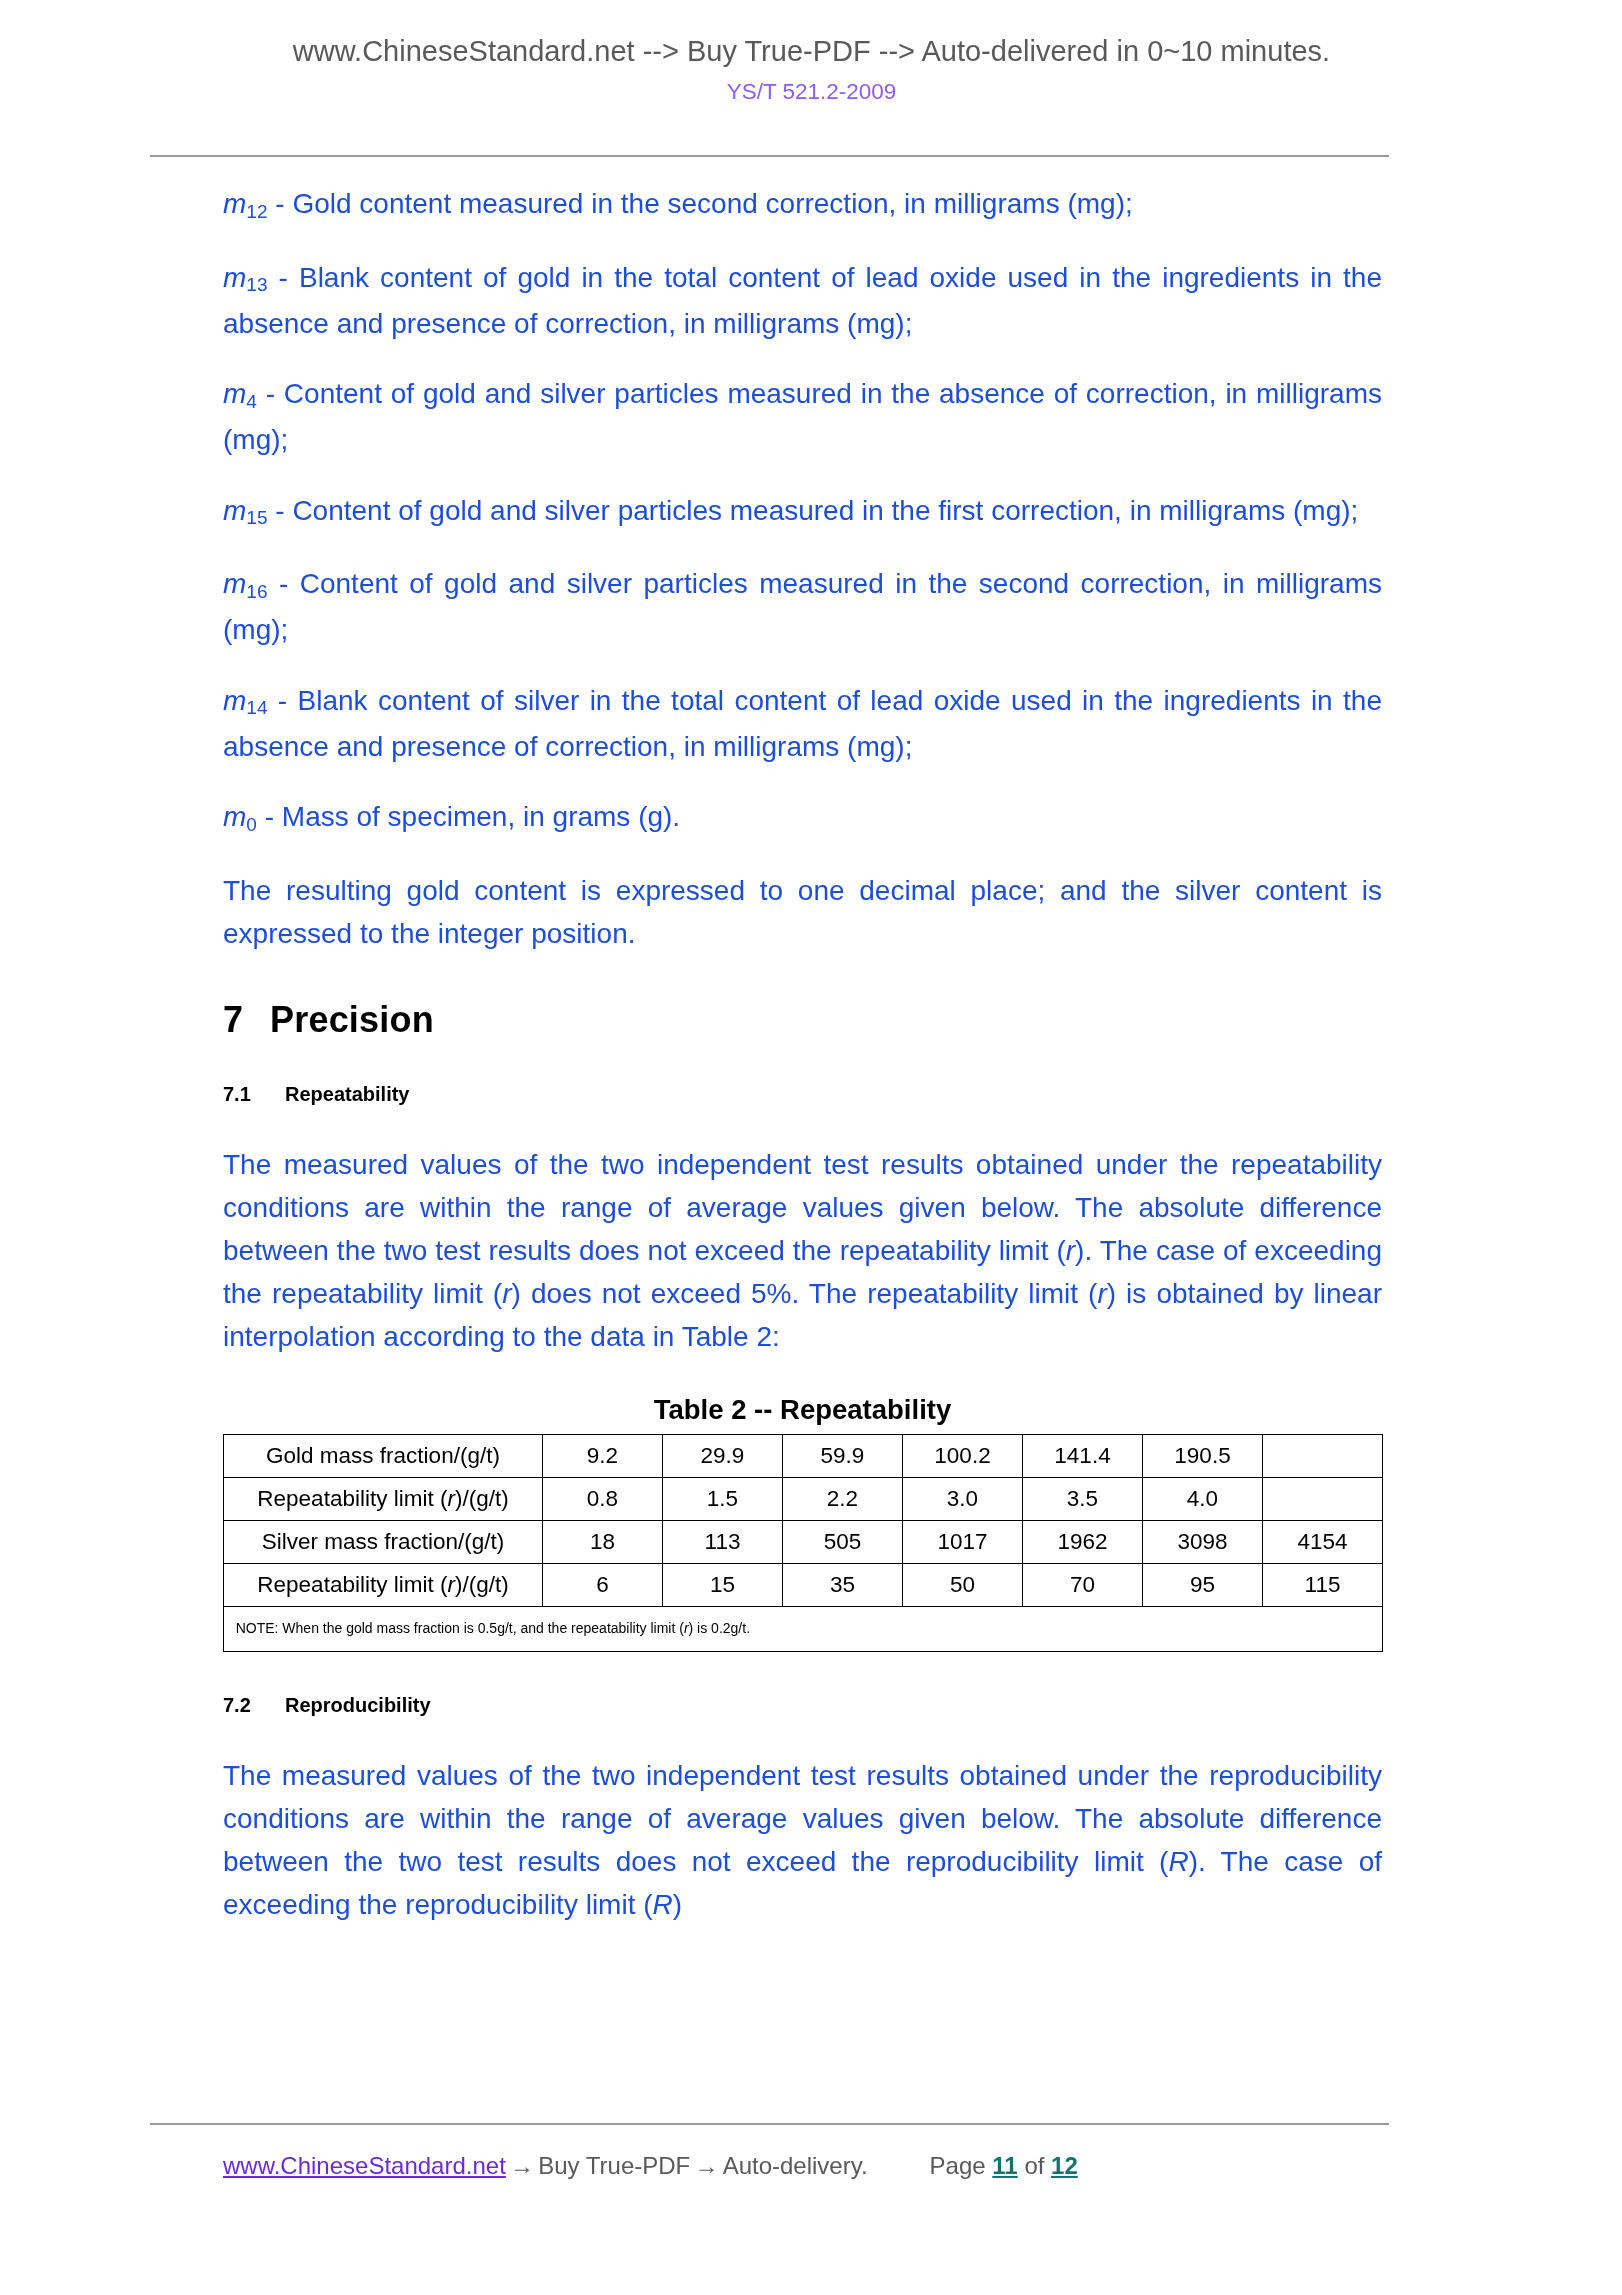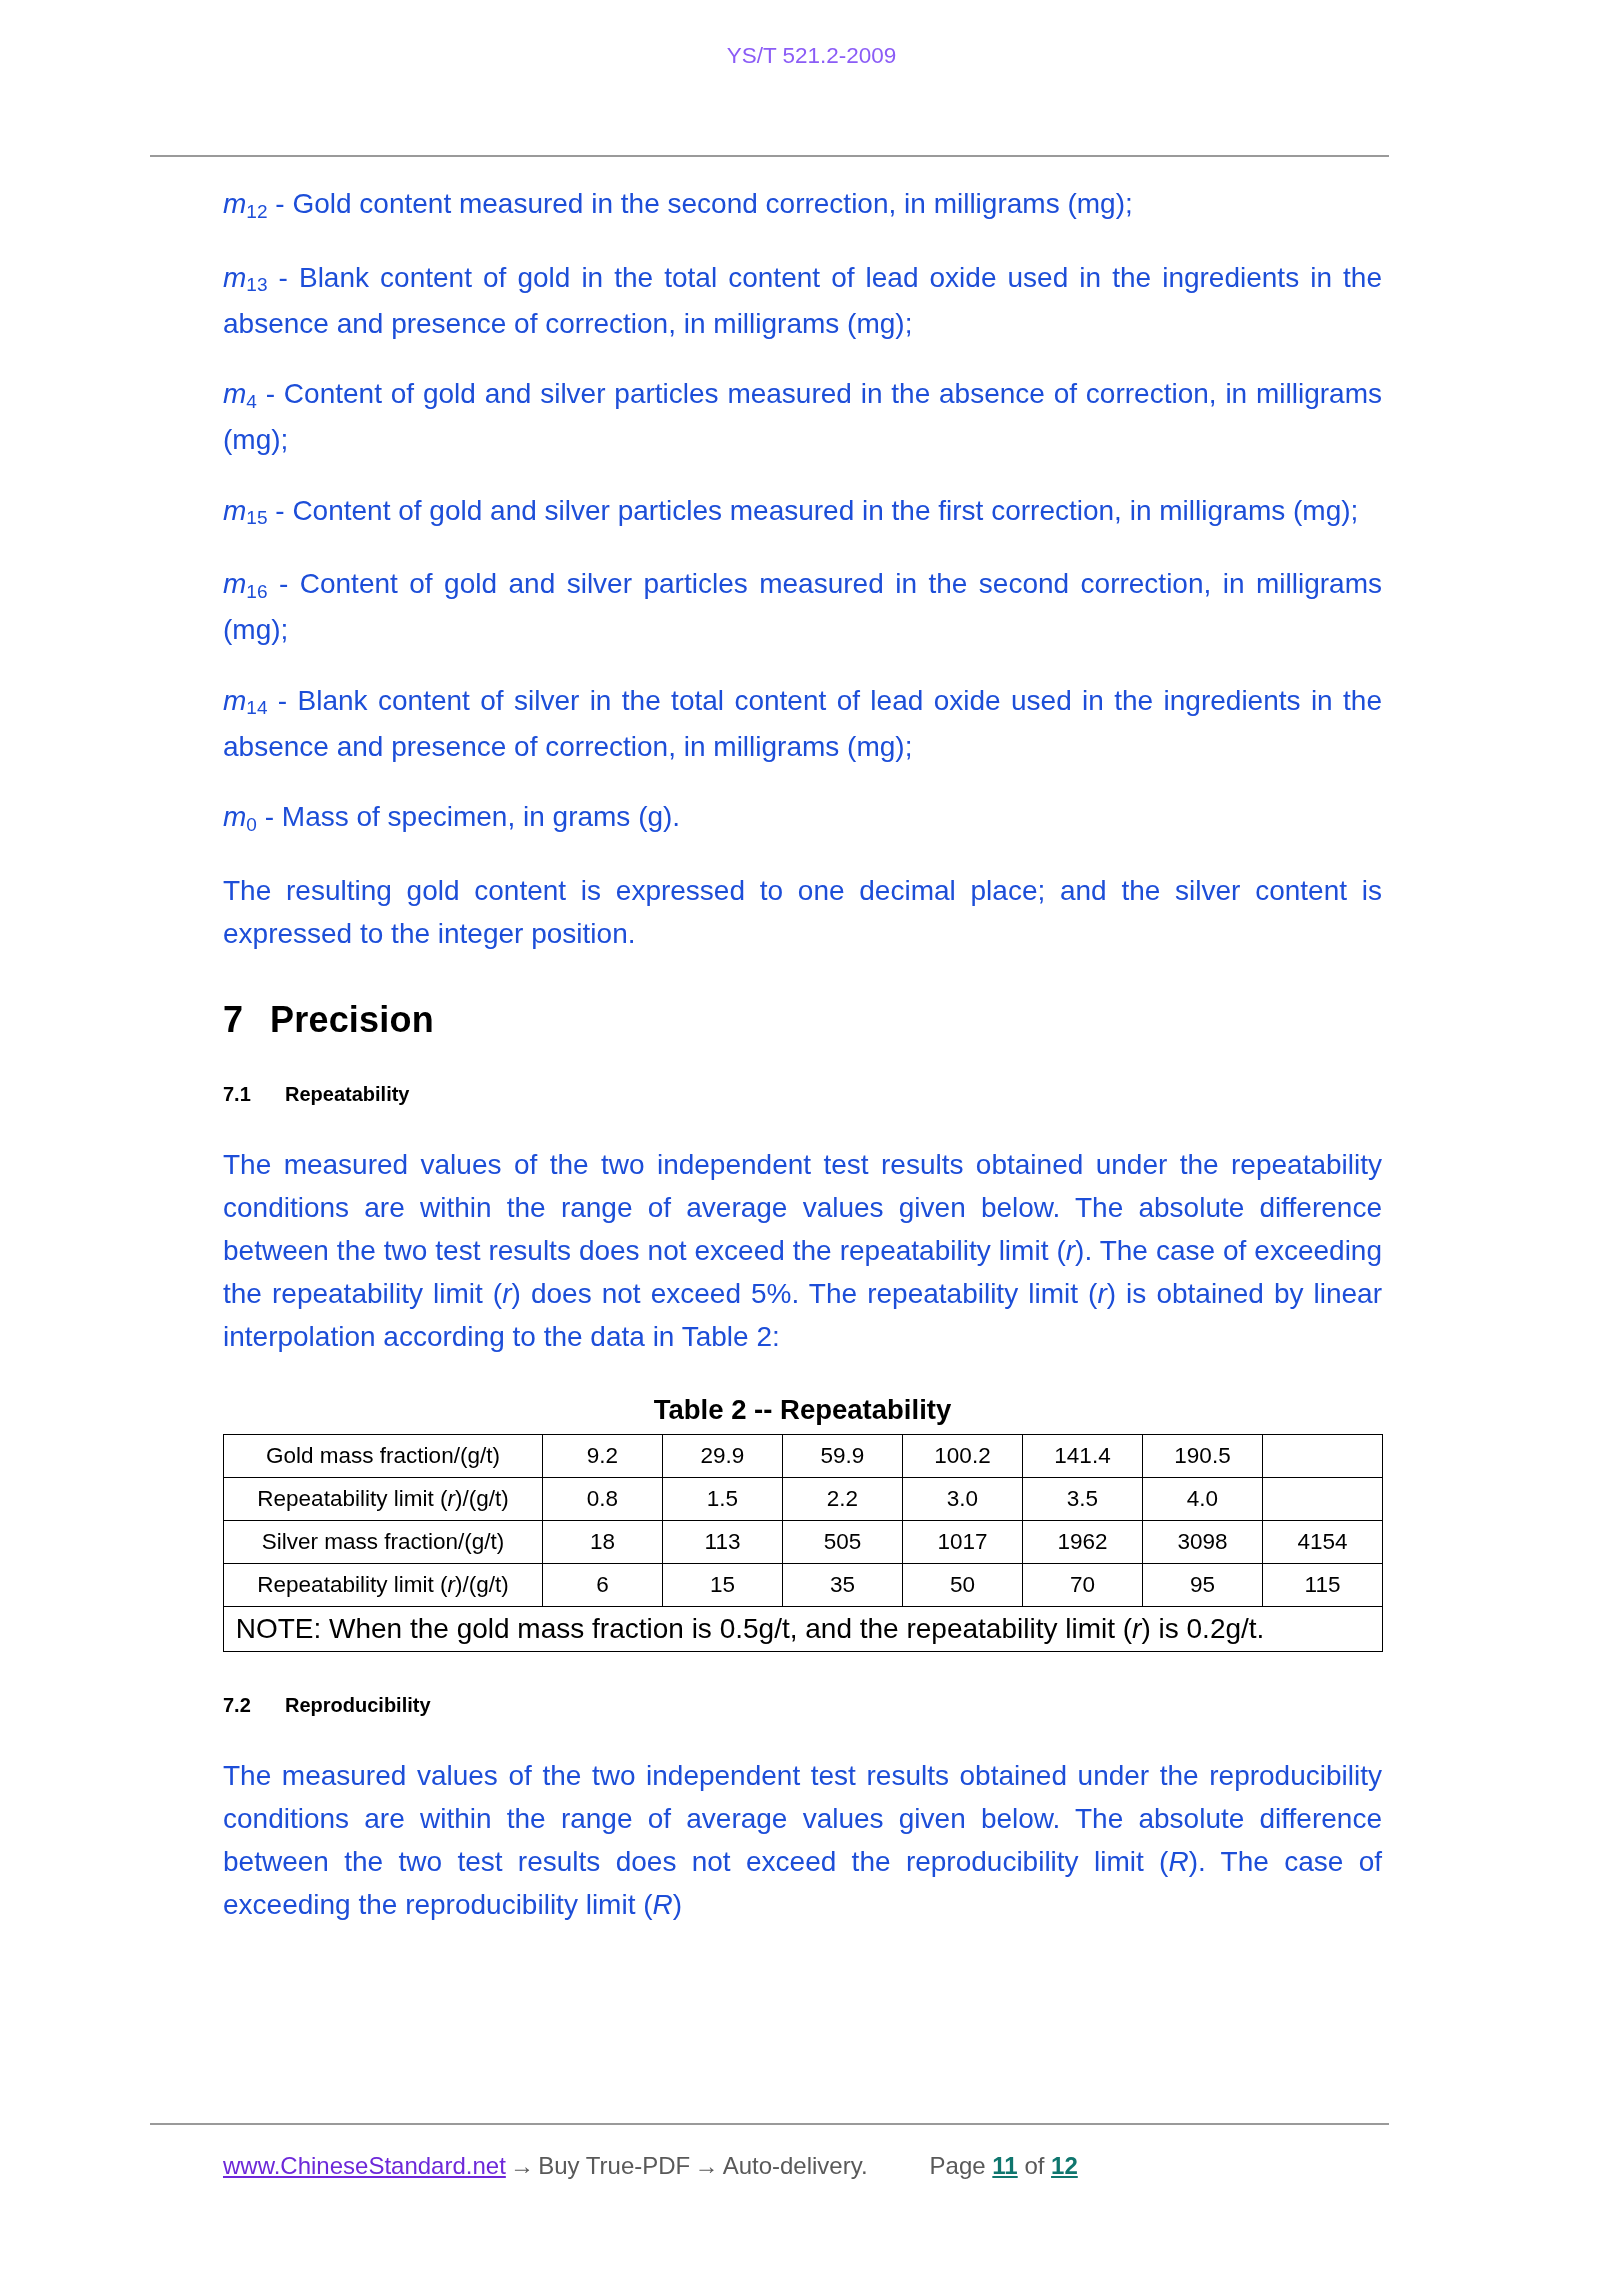--- a/index.html
+++ b/index.html
@@ -142,21 +142,21 @@
     overflow: hidden;
     white-space: nowrap;
   }
   table.data-table td.label-cell {
     width: 319px;
   }
   table.data-table td.note-cell {
     text-align: left;
     padding-left: 11.7px;
     height: 45px;
-    font-size: 28px;
+    font-size: 14px;
     white-space: normal;
   }
   col.c-label { width: 319px; }
   col.c-data  { width: 120px; }
 
   
   .footer-rule {
     position: absolute;
     left: 150px;
     top: 2123px;
@@ -192,20 +192,21 @@
     text-decoration: underline;
   }
   .footer-seg { }
 </style>
 </head>
 <body>
 
 <div class="page">
 
   <div class="page-header">
+    <div class="header-promo">www.ChineseStandard.net --&gt; Buy True-PDF --&gt; Auto-delivered in 0~10 minutes.</div>
     <div class="header-stdcode">YS/T 521.2-2009</div>
   </div>
   <div class="header-rule"></div>
 
   <div class="content">
 
     <p class="para"><span class="var"><i>m</i><sub>12</sub></span><span> - Gold content measured in the second correction, in milligrams (mg);</span></p>
 
     <p class="para"><span class="var"><i>m</i><sub>13</sub></span><span> - Blank content of gold in the total content of lead oxide used in the ingredients in the absence and presence of correction, in milligrams (mg);</span></p>
 

